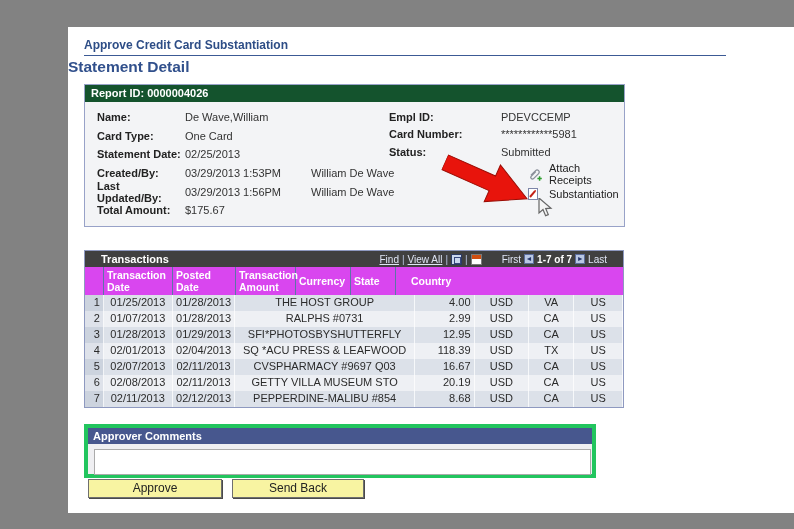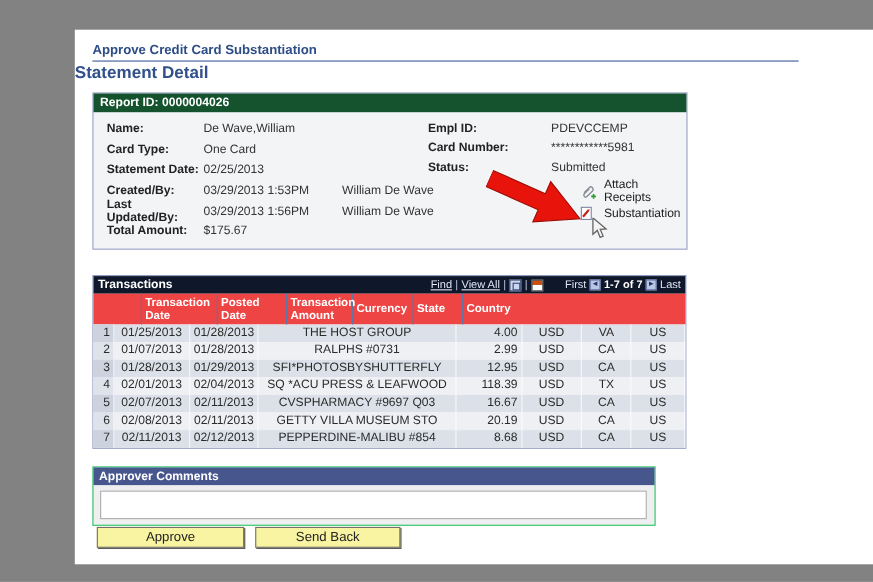--- a/index.html
+++ b/index.html
@@ -30,51 +30,51 @@
   .gb-link-row { height:20px; display:flex; align-items:center; cursor:pointer; }
   .gb-link-row .icn { width:16px; height:14px; margin-right:6px; display:inline-flex; align-items:center; }
   .gb-link-row .txt { font-size:11px; color:#222; }
 
   
   .red-arrow { position:absolute; left:376px; top:112px; transform:rotate(24deg); transform-origin:0 50%; }
   .cursor { position:absolute; left:470px; top:171px; }
 
   
   .txn { position:absolute; left:16px; top:223px; width:540px; border:1px solid #8e99c0; }
-  .txn-bar { height:16px; background:#0f172a; color:#fff; display:flex; align-items:center;
-             padding:0 4px; font-size:11px; }
+  .txn-bar { height:16px; background:#404040; color:#fff; display:flex; align-items:center;
+             padding:0 16px; font-size:11px; }
   .txn-bar .bar-title { font-weight:bold; }
   .bar-right { margin-left:auto; display:flex; align-items:center; gap:3px; font-size:10px; color:#dfe5f4; }
   .bar-right a { color:#dfe5f4; text-decoration:underline; cursor:pointer; }
   .bar-sep { color:#b9c3e0; }
   .mini-ic { width:11px; height:11px; border:1px solid #2c3a63; display:inline-block; }
   .popup-ic { background:#c9d6ee; position:relative; }
   .popup-ic:before { content:""; position:absolute; left:2px; top:2px; width:5px; height:5px; border:1px solid #36477c; }
   .excel-ic { background:linear-gradient(180deg,#cf4f12 0 45%,#ffffff 45% 100%); border-color:#7a7a7a; }
   .pg-btn { width:10px; height:10px; background:#b9c7e3; border:1px solid #5b6c9c; color:#26366b;
             font-size:7px; line-height:8px; text-align:center; display:inline-block; cursor:pointer; }
   .bar-range { font-weight:bold; color:#fff; }
 
-  .thead { display:flex; background:#ef4444; color:#fff; font-size:10.5px; font-weight:bold;padding-left:25px; }
+  .thead { display:flex; background:#d946ef; color:#fff; font-size:10.5px; font-weight:bold; }
   .thcell { padding:2px 3px; border-right:1px solid #5c76a6; display:flex; align-items:center; min-height:28px; }
-  .thcell:last-child { border-right:none; }
+  .thcell:last-child { border-right:none;margin-left:12px; }
   .trow { display:flex; height:16px; font-size:11px; color:#2b2b2b; }
   .trow.odd { background:#dce1e9; }
   .trow.even { background:#eef0f4; }
   .tcell { padding:1px 3px; border-right:1px solid rgba(255,255,255,.75); overflow:hidden; white-space:nowrap;text-align:center; }
   .col0 { width:19px; text-align:right; }
   .trow.odd .col0 { background:#ccd3de; }
   .trow.even .col0 { background:#dee2ea; }
   .col1 { width:69px; } .col2 { width:63px; } .col3 { width:180px; }
   .col4 { width:60px; } .col5 { width:55px; } .col6 { width:45px; } .col7 { width:49px; }
   .trow .col4 { text-align:right; }
 
   
   .comments { position:absolute; left:16px; top:397px; width:512px; height:54px; background:#efeff2;
-              border:1px solid #22c55e; }
+              border:4px solid #22c55e; }
   .cm-header { height:16px; background:#47578e; color:#fff; font-size:11px; font-weight:bold;
                line-height:16px; padding-left:5px; }
   .cm-input { position:absolute; left:6px; top:21px; width:497px; height:26px; border:1px solid #ababab;
               background:#fff; resize:none; font-family:"Liberation Sans",sans-serif; font-size:11px; }
 
   
   .btn { position:absolute; top:452px; height:19px; background:#f8f4a2; border:1px solid #6f6f6f;
          box-shadow:1px 1px 0 #4a4a4a; font-size:12px; color:#222; text-align:center; line-height:17px;
          cursor:pointer; font-family:"Liberation Sans",sans-serif; }
   .btn-approve { left:20px; width:134px; }

